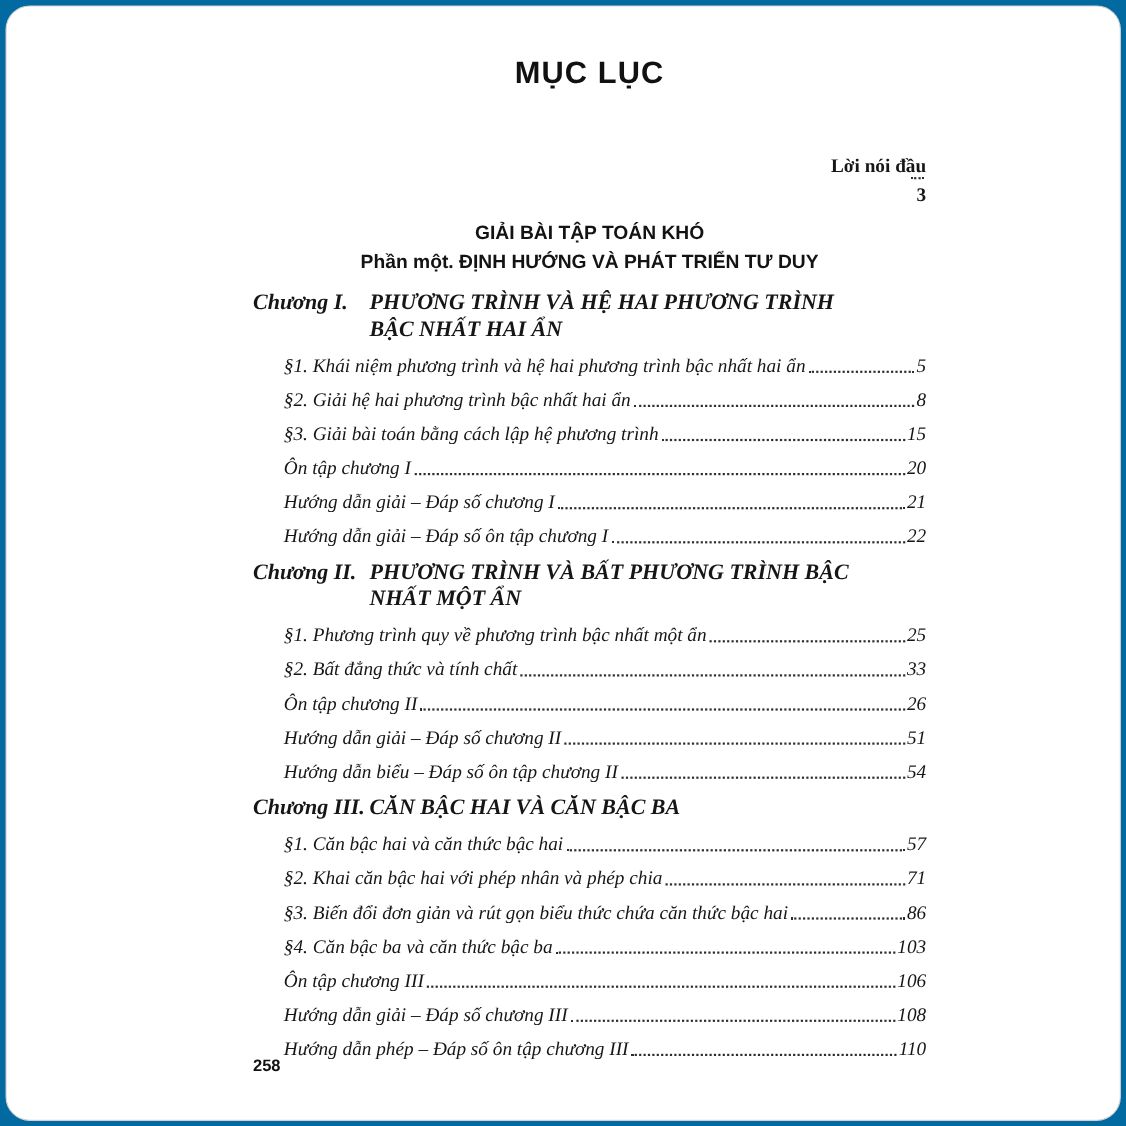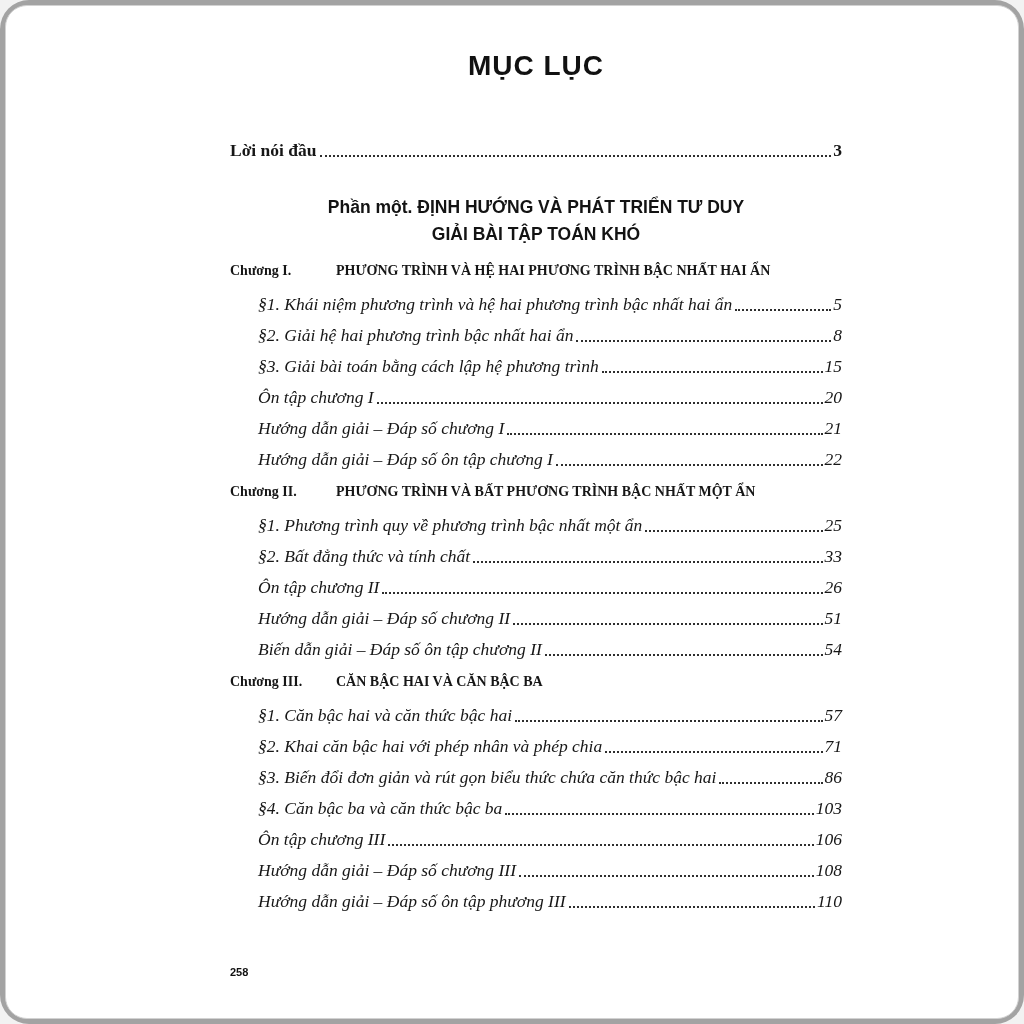--- a/index.html
+++ b/index.html
@@ -6,22 +6,21 @@
     margin: 0;
     padding: 0;
     background: #f2f2f2;
     font-family: "Liberation Serif", serif;
   }
   .canvas {
     position: relative;
     width: 1024px;
     height: 1024px;
     overflow: hidden;
-    background: #a3a3a3;
-    border-radius: 29px;
+    background: #0369a1;
   }
   .card-frame {
     position: absolute;
     inset: 5px;
     border: 1px solid #d2d2d2;
     border-radius: 22px;
     background: #ffffff;
     pointer-events: none;
   }
   .content {
@@ -50,75 +49,76 @@
   }
   .toc-row .row-label { white-space: nowrap; }
   .toc-row.wrapping .row-label { white-space: normal; }
   .leader {
     flex: 1;
     border-bottom: 2px dotted #2e2e2e;
     margin: 0 2px 4px 3px;
     min-width: 12px;
   }
   .row-page { white-space: nowrap; }
-  .preface { margin-bottom: 33px; }
+  .preface { margin-bottom: 10px; flex-direction: column; }
   .preface .row-label, .preface .row-page { font-weight: 700; }
   .part-heading {
     font-family: "Liberation Sans", sans-serif;
     font-weight: 700;
     font-size: 17.5px;
     line-height: 27px;
     text-align: center;
     color: #131313;
     margin-bottom: 11px;
   }
   .chapter-heading {
     display: flex;
     font-weight: 700;
-    font-size: 14px;
+    font-size: 20px;
     line-height: 24px;
     margin-bottom: 11px;
+    font-style: italic;
   }
   .chapter-label {
     flex: 0 0 106px;
     white-space: nowrap;
   }
   .chapter-title {
     flex: 1;
     max-width: 460px;
   }
   .entries { padding-left: 28px; font-style: italic; }
   .page-footer {
     position: absolute;
     left: 230px;
     bottom: 46px;
     font-family: "Liberation Sans", sans-serif;
     font-weight: 700;
-    font-size: 11px;
+    font-size: 15px;
     color: #111;
   }
 </style>
 </head>
 <body>
 
 <div class="canvas">
   <div class="card-frame"></div>
   <div class="content">
 
     <h1 class="doc-title">MỤC LỤC</h1>
 
     <div class="toc-row preface">
       <span class="row-label">Lời nói đầu</span>
       <span class="leader"></span>
       <span class="row-page">3</span>
     </div>
 
     <div class="part-heading">
+      <div>GIẢI BÀI TẬP TOÁN KHÓ</div>
       <div>Phần một. ĐỊNH HƯỚNG VÀ PHÁT TRIỂN TƯ DUY</div>
-      <div>GIẢI BÀI TẬP TOÁN KHÓ</div>
     </div>
 
     <div class="chapter-heading">
       <span class="chapter-label">Chương I.</span>
       <span class="chapter-title">PHƯƠNG TRÌNH VÀ HỆ HAI PHƯƠNG TRÌNH BẬC NHẤT HAI ẨN</span>
     </div>
     <div class="entries">
       <div class="toc-row wrapping">
         <span class="row-label">§1. Khái niệm phương trình và hệ hai phương trình bậc nhất hai ẩn</span>
         <span class="leader"></span>
@@ -170,21 +170,21 @@
         <span class="row-label">Ôn tập chương II</span>
         <span class="leader"></span>
         <span class="row-page">26</span>
       </div>
       <div class="toc-row">
         <span class="row-label">Hướng dẫn giải – Đáp số chương II</span>
         <span class="leader"></span>
         <span class="row-page">51</span>
       </div>
       <div class="toc-row">
-        <span class="row-label">Biến dẫn giải – Đáp số ôn tập chương II</span>
+        <span class="row-label">Hướng dẫn biểu – Đáp số ôn tập chương II</span>
         <span class="leader"></span>
         <span class="row-page">54</span>
       </div>
     </div>
 
     <div class="chapter-heading">
       <span class="chapter-label">Chương III.</span>
       <span class="chapter-title">CĂN BẬC HAI VÀ CĂN BẬC BA</span>
     </div>
     <div class="entries">
@@ -212,21 +212,21 @@
         <span class="row-label">Ôn tập chương III</span>
         <span class="leader"></span>
         <span class="row-page">106</span>
       </div>
       <div class="toc-row">
         <span class="row-label">Hướng dẫn giải – Đáp số chương III</span>
         <span class="leader"></span>
         <span class="row-page">108</span>
       </div>
       <div class="toc-row">
-        <span class="row-label">Hướng dẫn giải – Đáp số ôn tập phương III</span>
+        <span class="row-label">Hướng dẫn phép – Đáp số ôn tập chương III</span>
         <span class="leader"></span>
         <span class="row-page">110</span>
       </div>
     </div>
 
     <div class="page-footer">258</div>
   </div>
 </div>
 
 </body></html>

